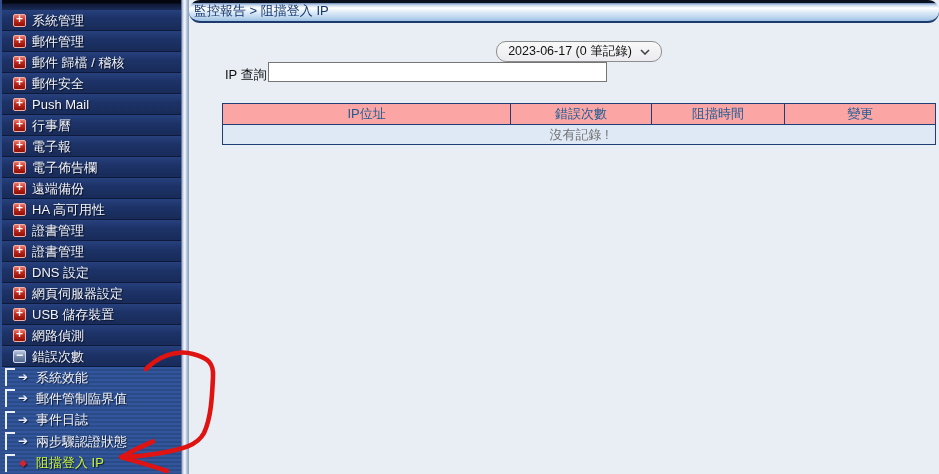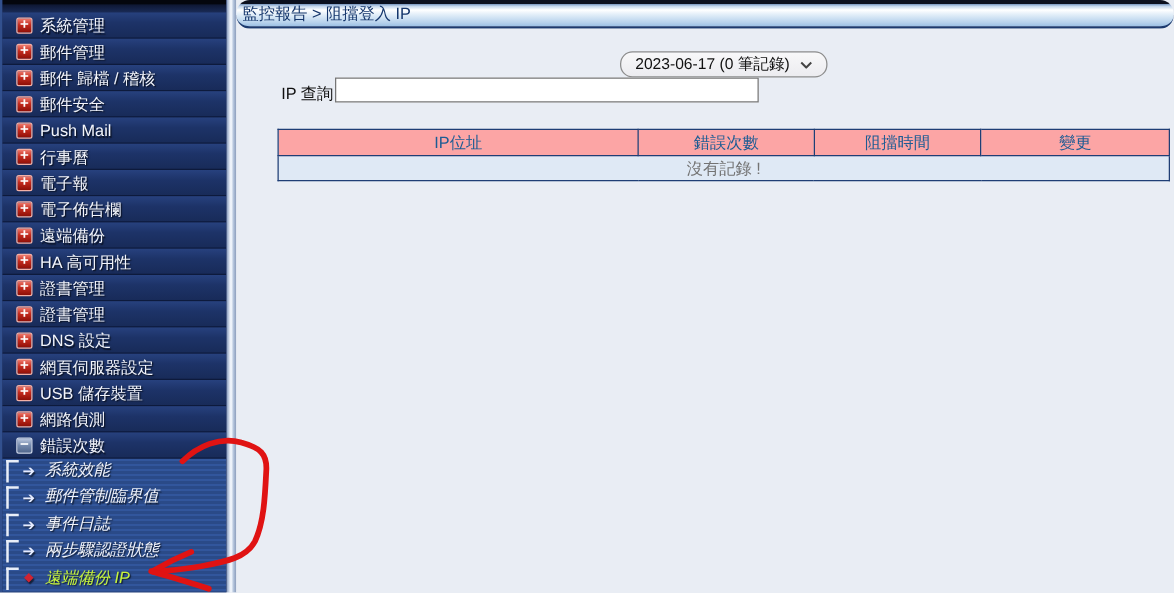--- a/index.html
+++ b/index.html
@@ -23,21 +23,21 @@
     font-size:12px; line-height:11px; font-weight:bold; color:#fff; }
   .expand-icon.plus { background:linear-gradient(180deg,#ef7a6d 0%,#c32a1d 45%,#8e0f07 100%);
     border:1px solid #f3b0a6; }
   .expand-icon.plus::before { content:"+"; margin-top:-1px; }
   .expand-icon.minus { background:linear-gradient(180deg,#b9c6dd 0%,#7388ab 50%,#51678d 100%);
     border:1px solid #cfd9ea; color:#fff; }
   .expand-icon.minus::before { content:"−"; margin-top:-1px; }
 
   .submenu { position:relative;
     background:repeating-linear-gradient(180deg,#32569c 0px,#32569c 2px,#2a4a88 2px,#2a4a88 4px); }
-  .submenu-item { position:relative; height:21.4px; display:flex; cursor:pointer;font-style:italic; }
+  .submenu-item { position:relative; height:21.4px; display:flex; align-items:center; cursor:pointer; }
   .branch { position:absolute; left:3px; top:1px; width:10px; height:18px;
     border-left:2px solid #e9eef8; border-top:2px solid #e9eef8; }
   .sub-icon { position:absolute; left:14px; top:3px; width:14px; height:14px;
     color:#e6ecff; font-size:12px; line-height:14px; text-align:center;
     text-shadow:1px 1px 1px rgba(0,0,0,.6); }
   .sub-icon::before { content:"➔"; }
   .submenu-item.active .sub-icon { color:#cf2433; font-size:10px; }
   .submenu-item.active .sub-icon::before { content:"◆"; }
   .sub-label { margin-left:34px; color:#f2f4fa; font-size:13px;
     text-shadow:1px 1px 1px rgba(0,0,0,.7); white-space:nowrap; }
@@ -197,21 +197,21 @@
 
   <div class="submenu-item">
     <span class="branch"></span>
     <span class="sub-icon"></span>
     <span class="sub-label">兩步驟認證狀態</span>
   </div>
 
   <div class="submenu-item active">
     <span class="branch"></span>
     <span class="sub-icon"></span>
-    <span class="sub-label">遠端備份 IP</span>
+    <span class="sub-label">阻擋登入 IP</span>
   </div>
 </div>
   </aside>
 
   <div class="splitter"></div>
 
   <main class="content">
     <div class="breadcrumb-bar">
       <span class="breadcrumb-text">監控報告 &gt; 阻擋登入 IP</span>
     </div>

